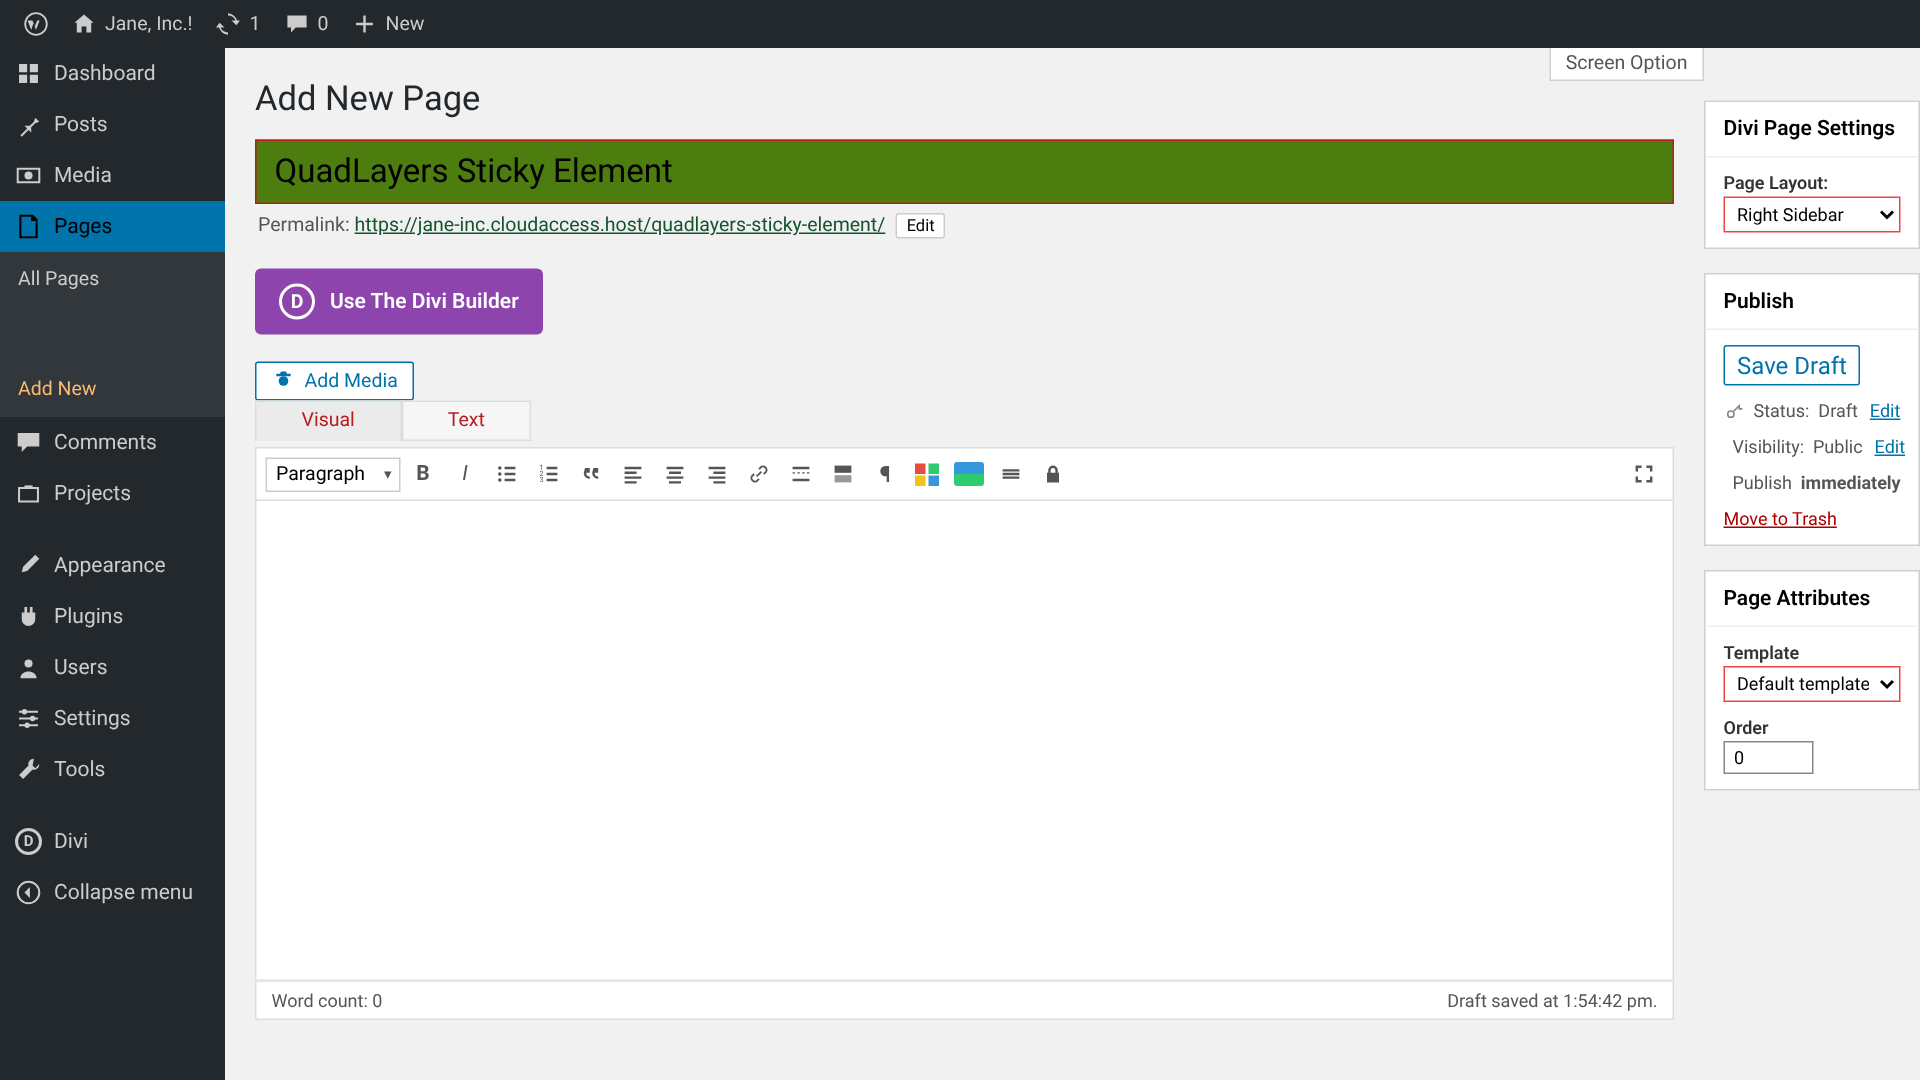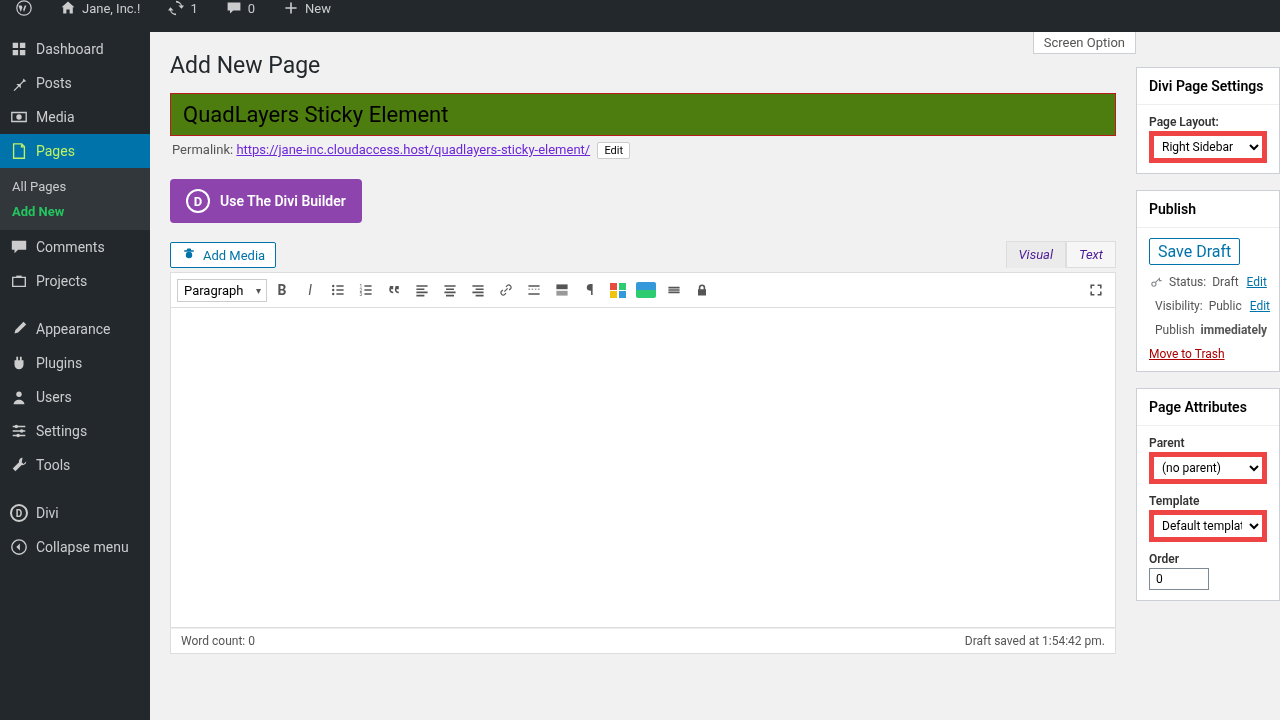--- a/index.html
+++ b/index.html
@@ -1,68 +1,68 @@
 <!DOCTYPE html>
 <html><head>
 <meta charset="utf-8">
 <style>
 * { margin: 0; padding: 0; box-sizing: border-box; font-family: -apple-system, BlinkMacSystemFont, "Segoe UI", Roboto, sans-serif; }
 body { background: #f1f1f1; overflow: hidden; }
 
-.topbar { background: #23282d; height: 32px; display: flex; align-items: flex-start; color: #ccc; font-size: 13px; padding: 0 8px; gap: 12px; }
+.topbar { background: #23282d; height: 32px; display: flex; align-items: center; color: #ccc; font-size: 13px; padding: 0 8px; }
 .topbar-item { display: flex; align-items: center; gap: 6px; padding: 0 8px; cursor: pointer; }
 .topbar svg { width: 16px; height: 16px; fill: #ccc; }
 
 .container { display: flex; height: calc(100vh - 32px); }
 
 .sidebar { width: 150px; background: #23282d; color: #ccc; font-size: 14px; }
 .sidebar-item { display: flex; align-items: center; gap: 8px; padding: 8px 10px; cursor: pointer; position: relative; }
-.sidebar-item.active { background: #0073aa; color: #bef264; }
+.sidebar-item.active { background: #0073aa; color: #000000; }
 .sidebar-item.active::after { content: ''; position: absolute; right: -8px; top: 50%; transform: translateY(-50%); border: 8px solid transparent; border-right-color: #f1f1f1; }
 .sidebar-item svg { width: 18px; height: 18px; fill: currentColor; }
 .sidebar-sub { background: #32373c; padding: 6px 0; }
 .sidebar-sub-item { padding: 5px 12px; font-size: 13px; cursor: pointer; color: #ccc; }
-.sidebar-sub-item.active { color: #22c55e; font-weight: 700; }
+.sidebar-sub-item.active { color: #fdba74; font-weight: 400; margin-top: 48px; }
 
 .main { flex: 1; padding: 10px 20px 0 20px; position: relative; overflow-y: auto; }
 .screen-options { position: absolute; top: 0; right: 0; background: #fff; border: 1px solid #ccd0d4; border-top: none; padding: 3px 10px; font-size: 13px; color: #555; cursor: pointer; margin-left: 32px; }
 .page-title { font-size: 23px; font-weight: 400; color: #23282d; margin: 10px 0 14px; }
 
 .title-input { width: 100%; padding: 8px 12px; font-size: 22px; border: 1px solid #b91c1c; background: #4d7c0f; outline: none; }
 .permalink-row { padding: 6px 2px 10px; font-size: 13px; color: #555; }
-.permalink-row a { color: #6d28d9; text-decoration: underline; }
+.permalink-row a { color: #14532d; text-decoration: underline; }
 .edit-btn { border: 1px solid #ccc; background: #fff; padding: 1px 6px; font-size: 11px; margin-left: 4px; cursor: pointer; border-radius: 2px; }
 
 .divi-btn { display: inline-flex; align-items: center; gap: 10px; background: #8e44ad; color: #fff; border: none; padding: 10px 16px; font-size: 14px; font-weight: 600; border-radius: 4px; cursor: pointer; margin: 10px 0 18px; }
 .divi-circle { width: 24px; height: 24px; border: 2px solid #fff; border-radius: 50%; display: flex; align-items: center; justify-content: center; font-size: 13px; font-weight: 700; }
 
 .add-media-btn { display: inline-flex; align-items: center; gap: 6px; background: #fff; border: 1px solid #0073aa; color: #0073aa; padding: 4px 10px; font-size: 13px; cursor: pointer; border-radius: 2px; }
 .editor-tabs { float: right; display: flex; }
-.editor-tab { padding: 5px 12px; font-size: 13px; border: 1px solid #ddd; background: #f6f6f6; cursor: pointer; color: #4c1d95; font-style: italic; }
+.editor-tab { padding: 5px 30px; font-size: 13px; border: 1px solid #ddd; background: #f6f6f6; cursor: pointer; color: #b91c1c; }
 .editor-tab.active { background: #ebebeb; border-bottom-color: #ebebeb; }
-.editor-header-row { display: flex; justify-content: space-between; align-items: flex-end; }
+.editor-header-row { display: flex; justify-content: space-between; align-items: flex-start; flex-direction: column; }
 
 .toolbar { background: #fff; border: 1px solid #ddd; padding: 4px 6px; display: flex; align-items: center; gap: 2px; margin-top: 4px; position: relative; }
 .format-select { border: 1px solid #ccc; padding: 3px 20px 3px 6px; font-size: 13px; background: #fff; appearance: none; position: relative; min-width: 90px; }
 .format-wrap { position: relative; }
 .format-wrap::after { content: '▾'; position: absolute; right: 6px; top: 50%; transform: translateY(-50%); font-size: 10px; pointer-events: none; color: #555; }
 .tb-btn { width: 26px; height: 26px; display: flex; align-items: center; justify-content: center; cursor: pointer; color: #555; font-size: 14px; border-radius: 2px; }
 .tb-btn svg { width: 16px; height: 16px; fill: #555; }
 .tb-expand { margin-left: auto; }
 .tb-color { width: 20px; height: 16px; border-radius: 2px; }
 
 .editor-body { background: #fff; border: 1px solid #ddd; border-top: none; min-height: 320px; padding: 10px; }
 .editor-footer { display: flex; justify-content: space-between; border: 1px solid #ddd; border-top: 1px solid #eee; background: #fff; padding: 5px 10px; font-size: 12px; color: #555; }
 
 .right-panels { width: 144px; padding-top: 35px; display: flex; flex-direction: column; gap: 16px; }
 .panel { background: #fff; border: 1px solid #ccd0d4; }
 .panel-header { padding: 10px 12px; font-size: 14px; font-weight: 600; border-bottom: 1px solid #eee; }
 .panel-body { padding: 10px 12px; font-size: 12px; color: #555; display: flex; flex-direction: column; gap: 10px; }
 .panel-body label { font-weight: 600; font-size: 12px; color: #333; display: block; margin-bottom: 2px; }
-.panel-select { width: 100%; border: 5px solid #ef4444; padding: 3px 4px; font-size: 12px; background: #fff; }
+.panel-select { width: 100%; border: 1px solid #ef4444; padding: 3px 4px; font-size: 12px; background: #fff; }
 .save-draft-btn { border: 1px solid #0073aa; color: #0073aa; background: #fff; padding: 3px 8px; font-size: 16px; cursor: pointer; border-radius: 2px; align-self: flex-start; }
 .pub-row { display: flex; align-items: center; gap: 6px; font-size: 12px; }
 .pub-row svg { width: 14px; height: 14px; fill: #82878c; }
 .pub-row a { color: #0073aa; text-decoration: underline; margin-left: 2px; cursor: pointer; }
 .trash-link { color: #a00; text-decoration: underline; cursor: pointer; font-size: 12px; }
 .order-input { width: 60px; border: 1px solid #7e8993; padding: 3px 6px; font-size: 12px; }
 </style>
 </head>
 <body>
 
@@ -366,24 +366,20 @@
           <b>immediately</b>
         </div>
         <a class="trash-link">Move to Trash</a>
       </div>
     </div>
 
     <div class="panel">
       <div class="panel-header">Page Attributes</div>
       <div class="panel-body">
         <div>
-          <label>Parent</label>
-          <select class="panel-select"><option>(no parent)</option></select>
-        </div>
-        <div>
           <label>Template</label>
           <select class="panel-select"><option>Default template</option></select>
         </div>
         <div>
           <label>Order</label>
           <input class="order-input" value="0" style="">
         </div>
       </div>
     </div>
   </div>

